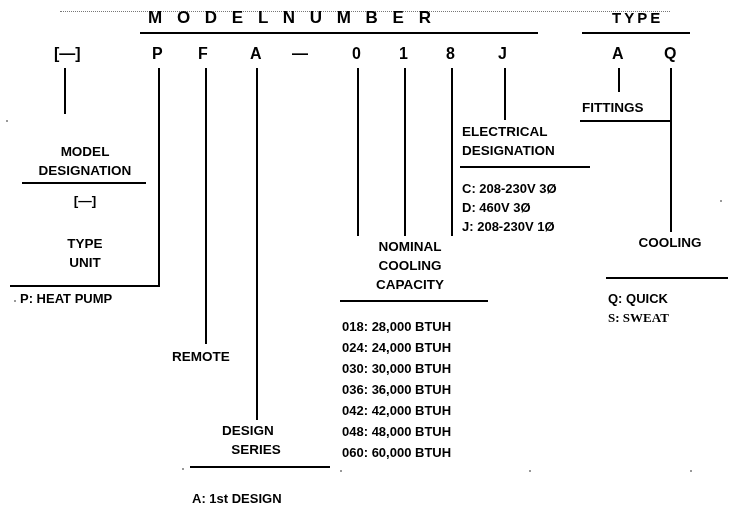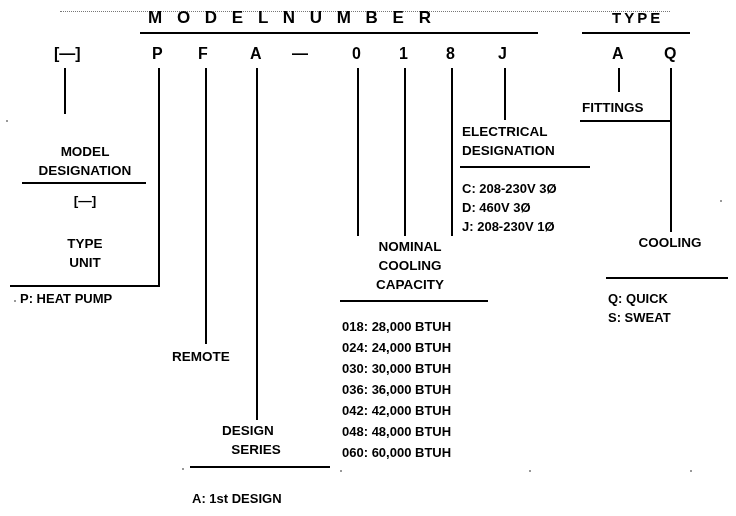--- a/index.html
+++ b/index.html
@@ -135,21 +135,21 @@
   <div class="abs txtb" style="left:462px; top:180px;">C: 208-230V 3Ø</div>
   <div class="abs txtb" style="left:462px; top:199px;">D: 460V 3Ø</div>
   <div class="abs txtb" style="left:462px; top:218px;">J: 208-230V 1Ø</div>
 
   <div class="abs lbl" style="left:582px; top:99px;">FITTINGS</div>
   <div class="abs hline1" style="left:580px; top:120px; width:92px;"></div>
 
   <div class="abs lbl lbl-c" style="left:610px; top:234px; width:120px;">COOLING</div>
   <div class="abs hline1" style="left:606px; top:277px; width:122px;"></div>
   <div class="abs txtb" style="left:608px; top:290px;">Q: QUICK</div>
-  <div class="abs txtb" style="left:608px; top:309px;">S: SWEAT</div>
+  <div class="abs txtb" style="left:608px; top:309px;font-family:Liberation Serif, serif;">S: SWEAT</div>
 
   <div class="abs speck" style="left:14px; top:300px;"></div>
   <div class="abs speck" style="left:182px; top:468px;"></div>
   <div class="abs speck" style="left:340px; top:470px;"></div>
   <div class="abs speck" style="left:529px; top:470px;"></div>
   <div class="abs speck" style="left:690px; top:470px;"></div>
   <div class="abs speck" style="left:720px; top:200px;"></div>
   <div class="abs speck" style="left:6px; top:120px;"></div>
 
 </div>

